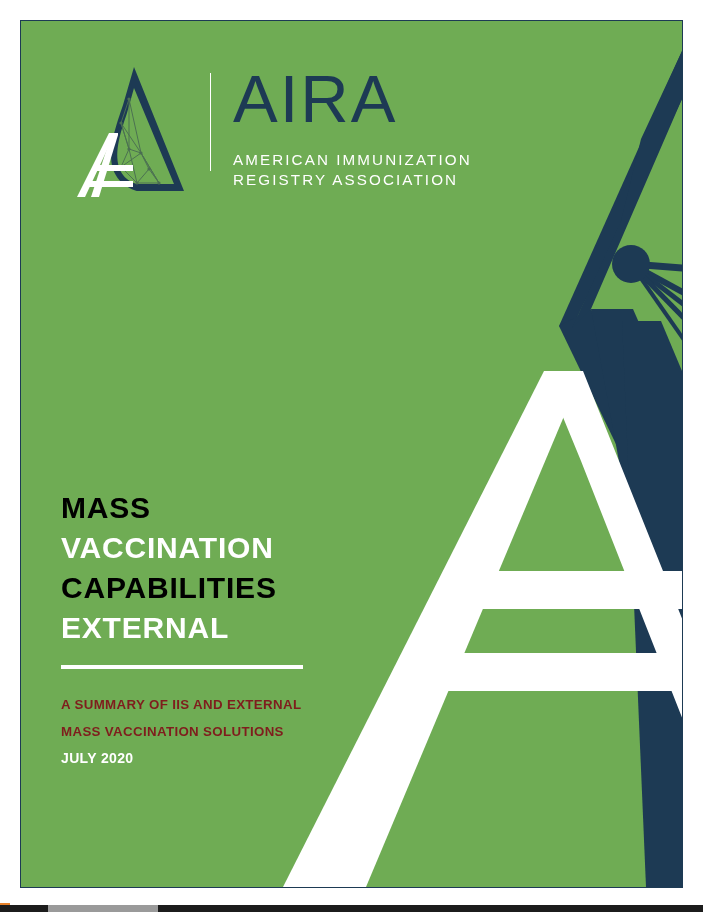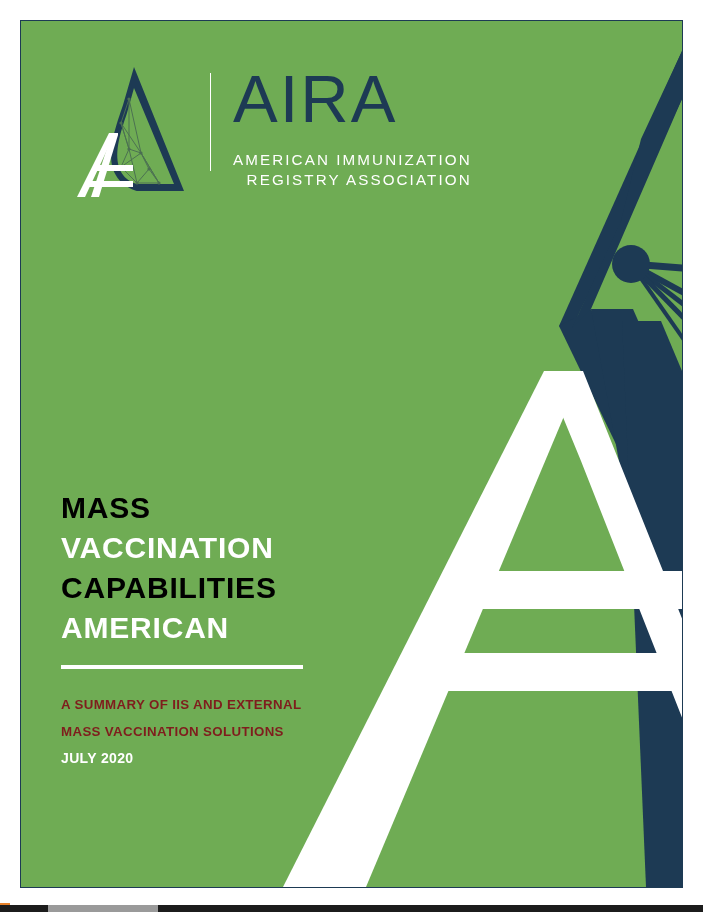--- a/index.html
+++ b/index.html
@@ -100,21 +100,21 @@
   .brand-tagline {
     font-family: "Liberation Sans", sans-serif;
     font-size: 15.2px;
     line-height: 1.36;
     font-weight: 400;
     letter-spacing: 2.1px;
     color: #ffffff;
     white-space: nowrap;
     margin-top: 19px;
   }
-  .brand-tagline.second { margin-top: 0; text-align: right; }
+  .brand-tagline.second { margin-top: 0; }
 
   
   #title-block {
     position: absolute;
     left: 40px;
     top: 467px;
     width: 330px;
   }
 
   .title-line {
@@ -276,21 +276,21 @@
           <div id="brand-name">AIRA</div>
           <div class="brand-tagline">AMERICAN IMMUNIZATION</div>
           <div class="brand-tagline second">REGISTRY ASSOCIATION</div>
         </div>
       </div>
 
       <div id="title-block">
         <div class="title-line navy">MASS</div>
         <div class="title-line white">VACCINATION</div>
         <div class="title-line navy">CAPABILITIES</div>
-        <div class="title-line white">AMERICAN</div>
+        <div class="title-line white">EXTERNAL</div>
 
         <div id="title-rule"></div>
 
         <div class="subtitle-line">A SUMMARY OF IIS AND EXTERNAL</div>
         <div class="subtitle-line">MASS VACCINATION SOLUTIONS</div>
         <div id="doc-date">JULY 2020</div>
       </div>
 
     </div>
   </div>

